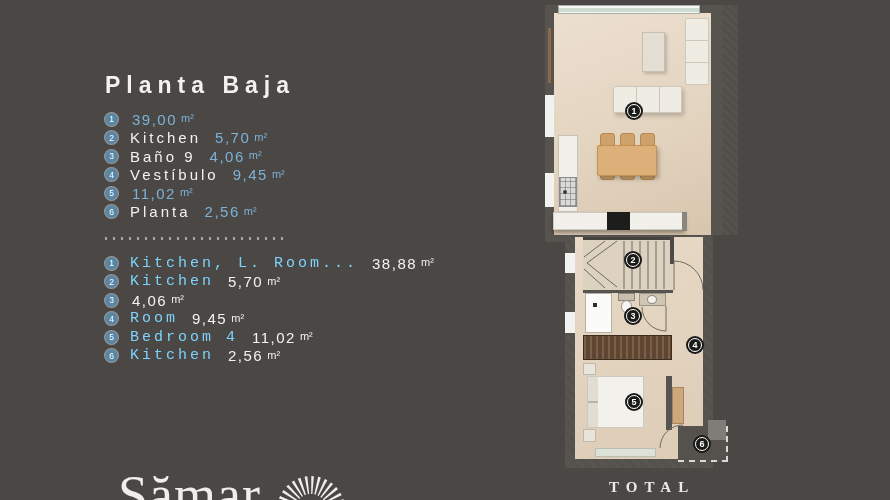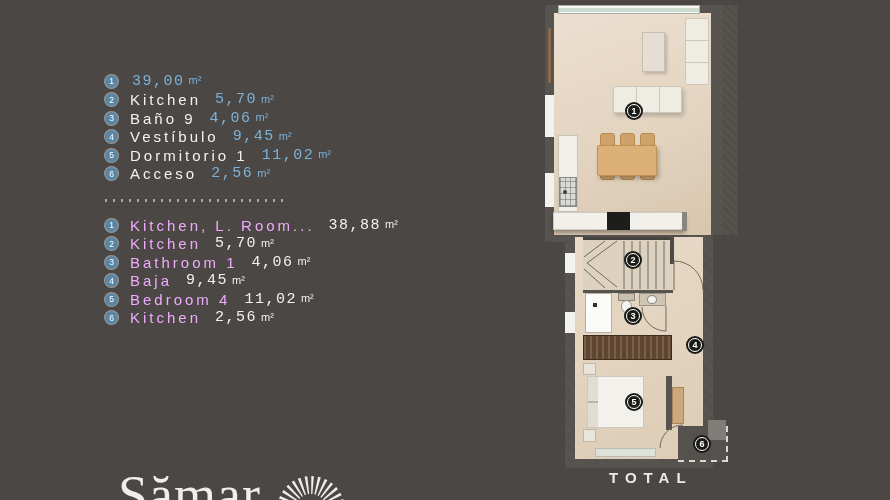--- a/index.html
+++ b/index.html
@@ -11,34 +11,34 @@
   .legend { position:absolute; left:105px; top:72px; width:420px; }
   .sec-title { font-size:23px; font-weight:bold; letter-spacing:6px; margin-bottom:11px; }
   .sec-es .sec-title { color:#f2f2f0; }
   .sec-en .sec-title { color:#7cb2d8; }
   .rows { display:flex; flex-direction:column; }
   .row { display:flex; align-items:center; height:18.5px; }
   .lbadge { width:13px; height:13px; border-radius:50%; background:#5b86a3;
             box-shadow:0 0 0 1px rgba(255,255,255,.45); color:#fff; font-size:8.5px;
             display:flex; align-items:center; justify-content:center; flex:0 0 13px; }
   .rlabel { margin-left:12px; font-size:15px; letter-spacing:3px; }
-  .rval   { margin-left:14px; font-size:15px; letter-spacing:1.5px;font-family:Liberation Mono, monospace; }
+  .rval   { margin-left:14px; font-size:15px; letter-spacing:1.5px; }
   .runit  { margin-left:4px; font-size:11px; letter-spacing:0; padding-bottom:2px; }
   .sec-es .rlabel { color:#f2f2f0; }
   .sec-es .rval, .sec-es .runit { color:#7cb2d8; }
-  .sec-en .rlabel { color:#f0abfc; }
+  .sec-en .rlabel { color:#7dd3fc;font-family:Liberation Mono, monospace; }
   .sec-en .rval, .sec-en .runit { color:#f2f2f0;text-align:center; }
   .dots { width:178px; height:3px; margin:16px 0 14px 0;
           background:repeating-linear-gradient(90deg,#a9a8a4 0 2px,transparent 2px 8px); }
 
   
   .brand { position:absolute; left:118px; top:468px; display:flex; align-items:flex-start; }
   .brand-name { font-family:"Liberation Serif", serif; color:#efeeec; font-size:54px; line-height:1; letter-spacing:1px; }
   .sun { margin-left:14px; margin-top:2px; }
-  .total { position:absolute; left:609px; top:469px; color:#eceae7; font-size:15px; font-weight:bold; letter-spacing:7px; }
+  .total { position:absolute; left:609px; top:479px; color:#eceae7; font-size:15px; font-weight:bold; letter-spacing:7px;font-family:Liberation Serif, serif; }
 
   
   .plan { position:absolute; left:545px; top:0; width:200px; height:500px; }
   .plan * { position:absolute; }
   .hatch-right { left:170px; top:5px; width:23px; height:230px;
      background:repeating-linear-gradient(45deg,#514e4a 0 3px,#56534e 3px 6px); }
   .wall-upper { left:0; top:5px; width:178px; height:230px; background:#57544f; }
   .wall-step  { left:0; top:226px; width:44px; height:16px; background:#57544f; }
   .wall-lower { left:20px; top:228px; width:148px; height:240px;
      background:repeating-linear-gradient(45deg,#55524d 0 4px,#585550 4px 8px); }
@@ -108,20 +108,21 @@
   .pb4{left:141px;top:336px;} .pb5{left:80px;top:393px;} .pb6{left:148px;top:435px;}
 </style>
 </head>
 <body>
 
 <div class="page">
 
   <aside class="legend">
 
     <section class="sec-es">
+      <h1 class="sec-title">Planta Baja</h1>
       <div class="rows">
         <div class="row">
           <span class="lbadge">1</span>
           <span class="rval">39,00</span>
           <span class="runit">m²</span>
         </div>
         <div class="row">
           <span class="lbadge">2</span>
           <span class="rlabel">Kitchen</span>
           <span class="rval">5,70</span>
@@ -134,27 +135,26 @@
           <span class="runit">m²</span>
         </div>
         <div class="row">
           <span class="lbadge">4</span>
           <span class="rlabel">Vestíbulo</span>
           <span class="rval">9,45</span>
           <span class="runit">m²</span>
         </div>
         <div class="row">
           <span class="lbadge">5</span>
-          <span class="rlabel">Dormitorio 1</span>
           <span class="rval">11,02</span>
           <span class="runit">m²</span>
         </div>
         <div class="row">
           <span class="lbadge">6</span>
-          <span class="rlabel">Acceso</span>
+          <span class="rlabel">Planta</span>
           <span class="rval">2,56</span>
           <span class="runit">m²</span>
         </div>
       </div>
     </section>
 
     <div class="dots"></div>
 
     <section class="sec-en">
       <div class="rows">
@@ -165,27 +165,26 @@
           <span class="runit">m²</span>
         </div>
         <div class="row">
           <span class="lbadge">2</span>
           <span class="rlabel">Kitchen</span>
           <span class="rval">5,70</span>
           <span class="runit">m²</span>
         </div>
         <div class="row">
           <span class="lbadge">3</span>
-          <span class="rlabel">Bathroom 1</span>
           <span class="rval">4,06</span>
           <span class="runit">m²</span>
         </div>
         <div class="row">
           <span class="lbadge">4</span>
-          <span class="rlabel">Baja</span>
+          <span class="rlabel">Room</span>
           <span class="rval">9,45</span>
           <span class="runit">m²</span>
         </div>
         <div class="row">
           <span class="lbadge">5</span>
           <span class="rlabel">Bedroom 4</span>
           <span class="rval">11,02</span>
           <span class="runit">m²</span>
         </div>
         <div class="row">

